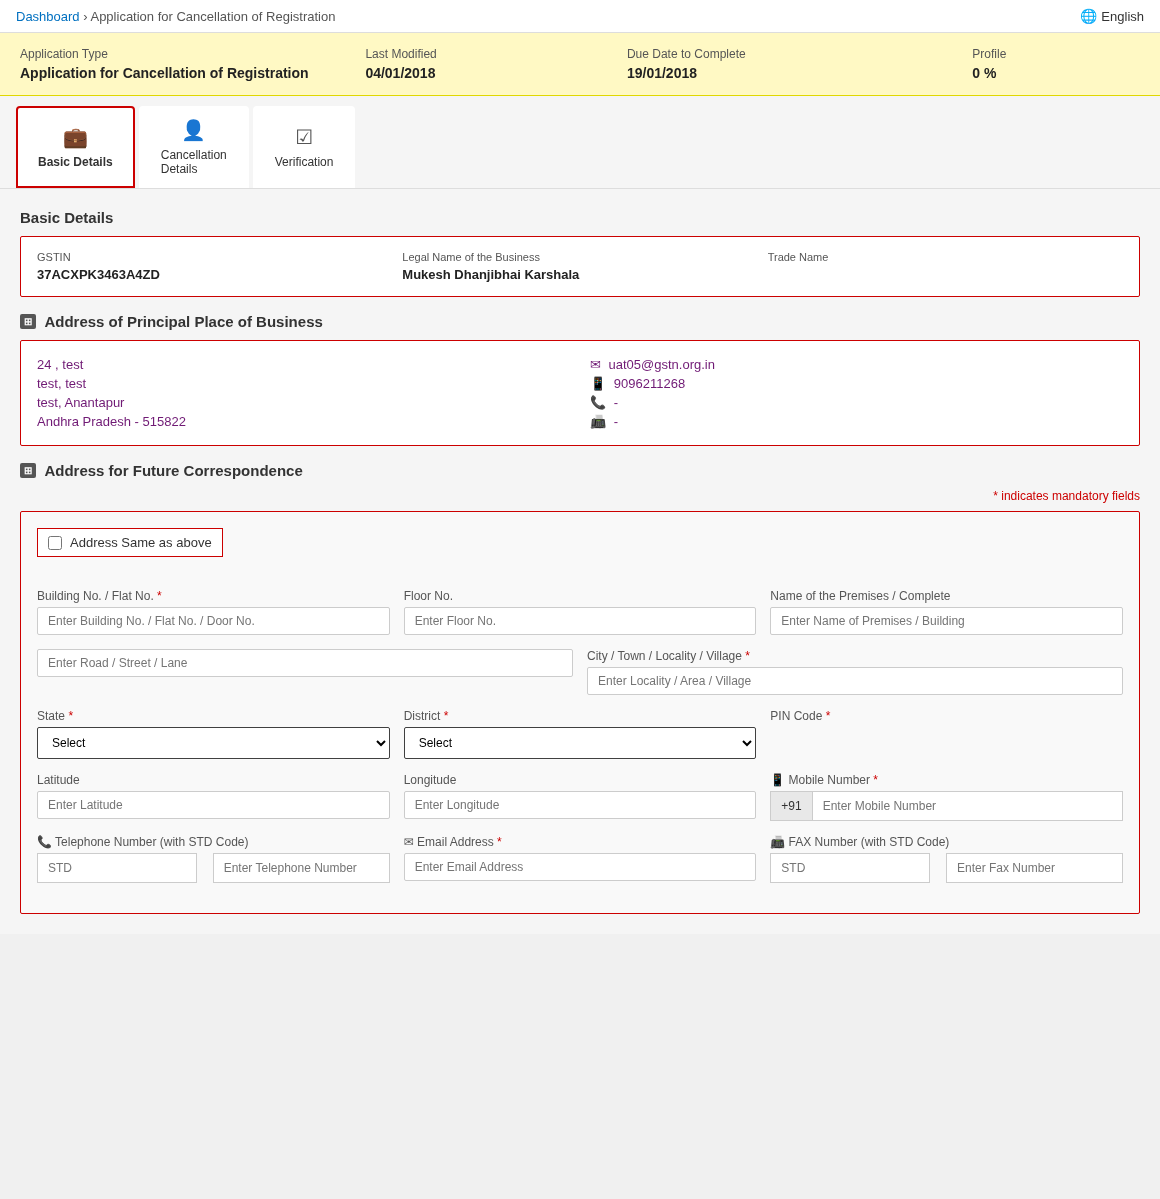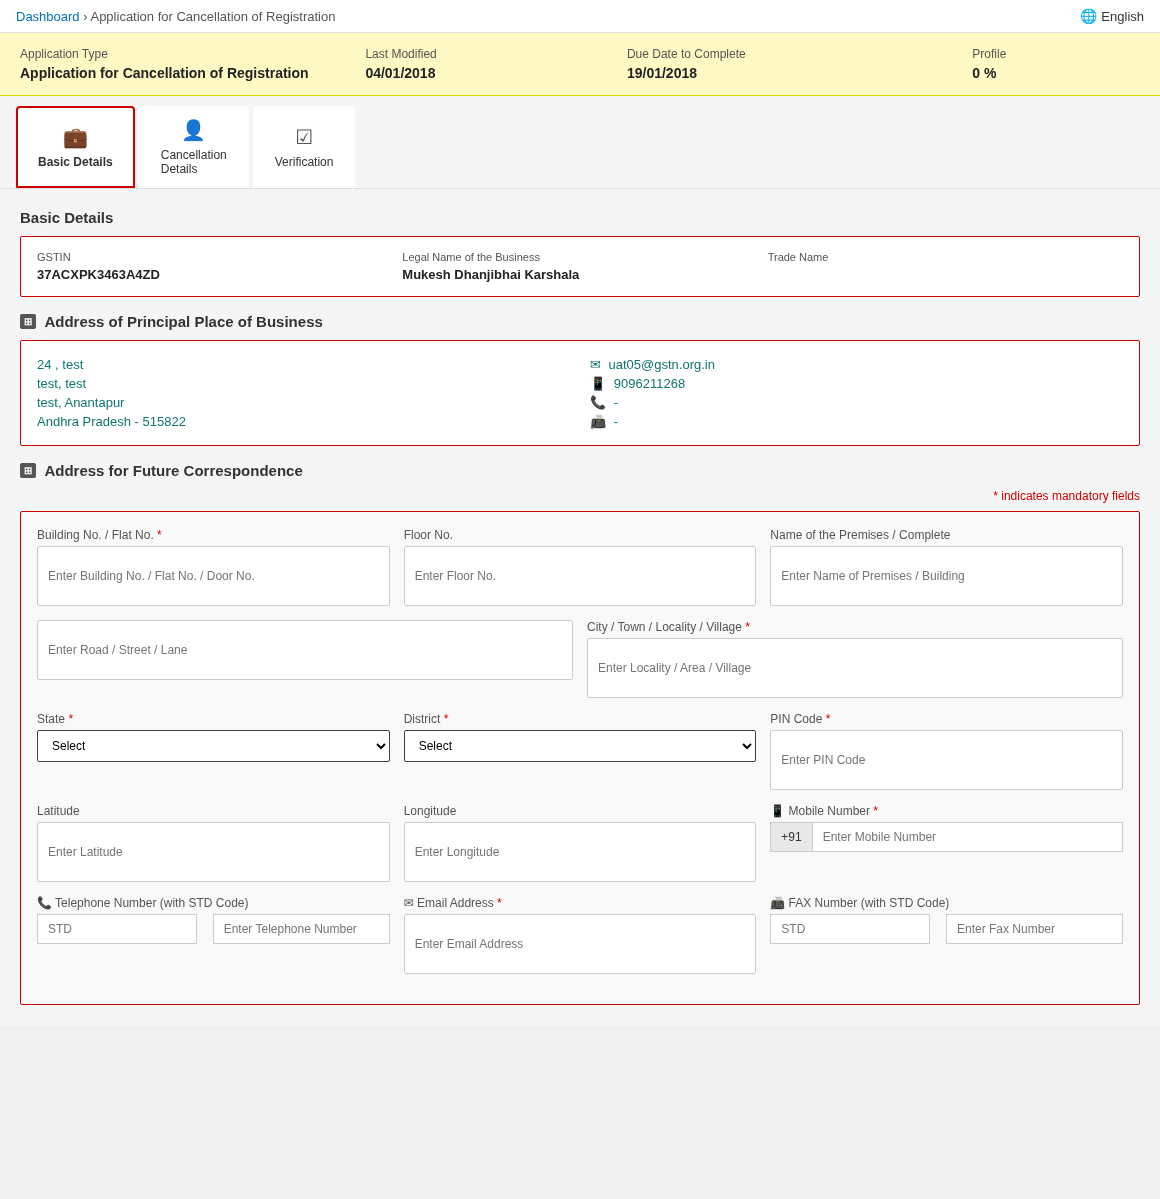--- a/index.html
+++ b/index.html
@@ -97,21 +97,21 @@
     }
     .field-label { font-size: 11px; color: #555; margin-bottom: 4px; }
     .field-value { font-size: 13px; font-weight: bold; color: #222; }
 
     
     .address-grid {
       display: grid;
       grid-template-columns: 1fr 1fr;
       gap: 4px 20px;
     }
-    .address-line { font-size: 13px; color: #0f766e; padding: 2px 0; }
+    .address-line { font-size: 13px; color: #701a75; padding: 2px 0; }
     .address-icon { margin-right: 4px; }
 
     
     .section-with-icon {
       display: flex;
       align-items: center;
       gap: 8px;
       font-size: 15px;
       font-weight: bold;
       color: #333;
@@ -167,21 +167,21 @@
 
     .form-group { display: flex; flex-direction: column; gap: 4px; }
     .form-label {
       font-size: 12px;
       color: #555;
     }
     .form-label .required { color: #cc0000; }
 
     .form-input {
       border: 1px solid #ccc;
-      padding: 22px 10px;
+      padding: 6px 10px;
       font-size: 12px;
       background: #fff;
       outline: none;
       width: 100%;
       border-radius: 2px;
     }
 
     .form-select {
       border: 1px solid #404040;
       padding: 7px 10px;
@@ -341,20 +341,26 @@
     <span>Address for Future Correspondence</span>
   </div>
 
   <div class="mandatory-note">
     <span style="color:#cc0000;">*</span>
     <span> indicates mandatory fields</span>
   </div>
 
   <div class="form-box">
 
+    <div style="margin-bottom:16px;">
+      <label class="checkbox-row">
+        <input type="checkbox" style="">
+        <span>Address Same as above</span>
+      </label>
+    </div>
 
     <div class="form-row form-row-3">
       <div class="form-group">
         <label class="form-label">
           <span>Building No. / Flat No.</span>
           <span class="required"> *</span>
         </label>
         <input class="form-input" type="text" placeholder="Enter Building No. / Flat No. / Door No." style="">
       </div>
       <div class="form-group">
@@ -397,21 +403,20 @@
         </label>
         <select class="form-select">
           <option value="">Select</option>
         </select>
       </div>
       <div class="form-group">
         <label class="form-label">
           <span>PIN Code</span>
           <span class="required"> *</span>
         </label>
-        <input class="form-input" type="text" placeholder="Enter PIN Code" style="">
       </div>
     </div>
 
     <div class="form-row form-row-3">
       <div class="form-group">
         <label class="form-label">Latitude</label>
         <input class="form-input" type="text" placeholder="Enter Latitude" style="">
       </div>
       <div class="form-group">
         <label class="form-label">Longitude</label>

